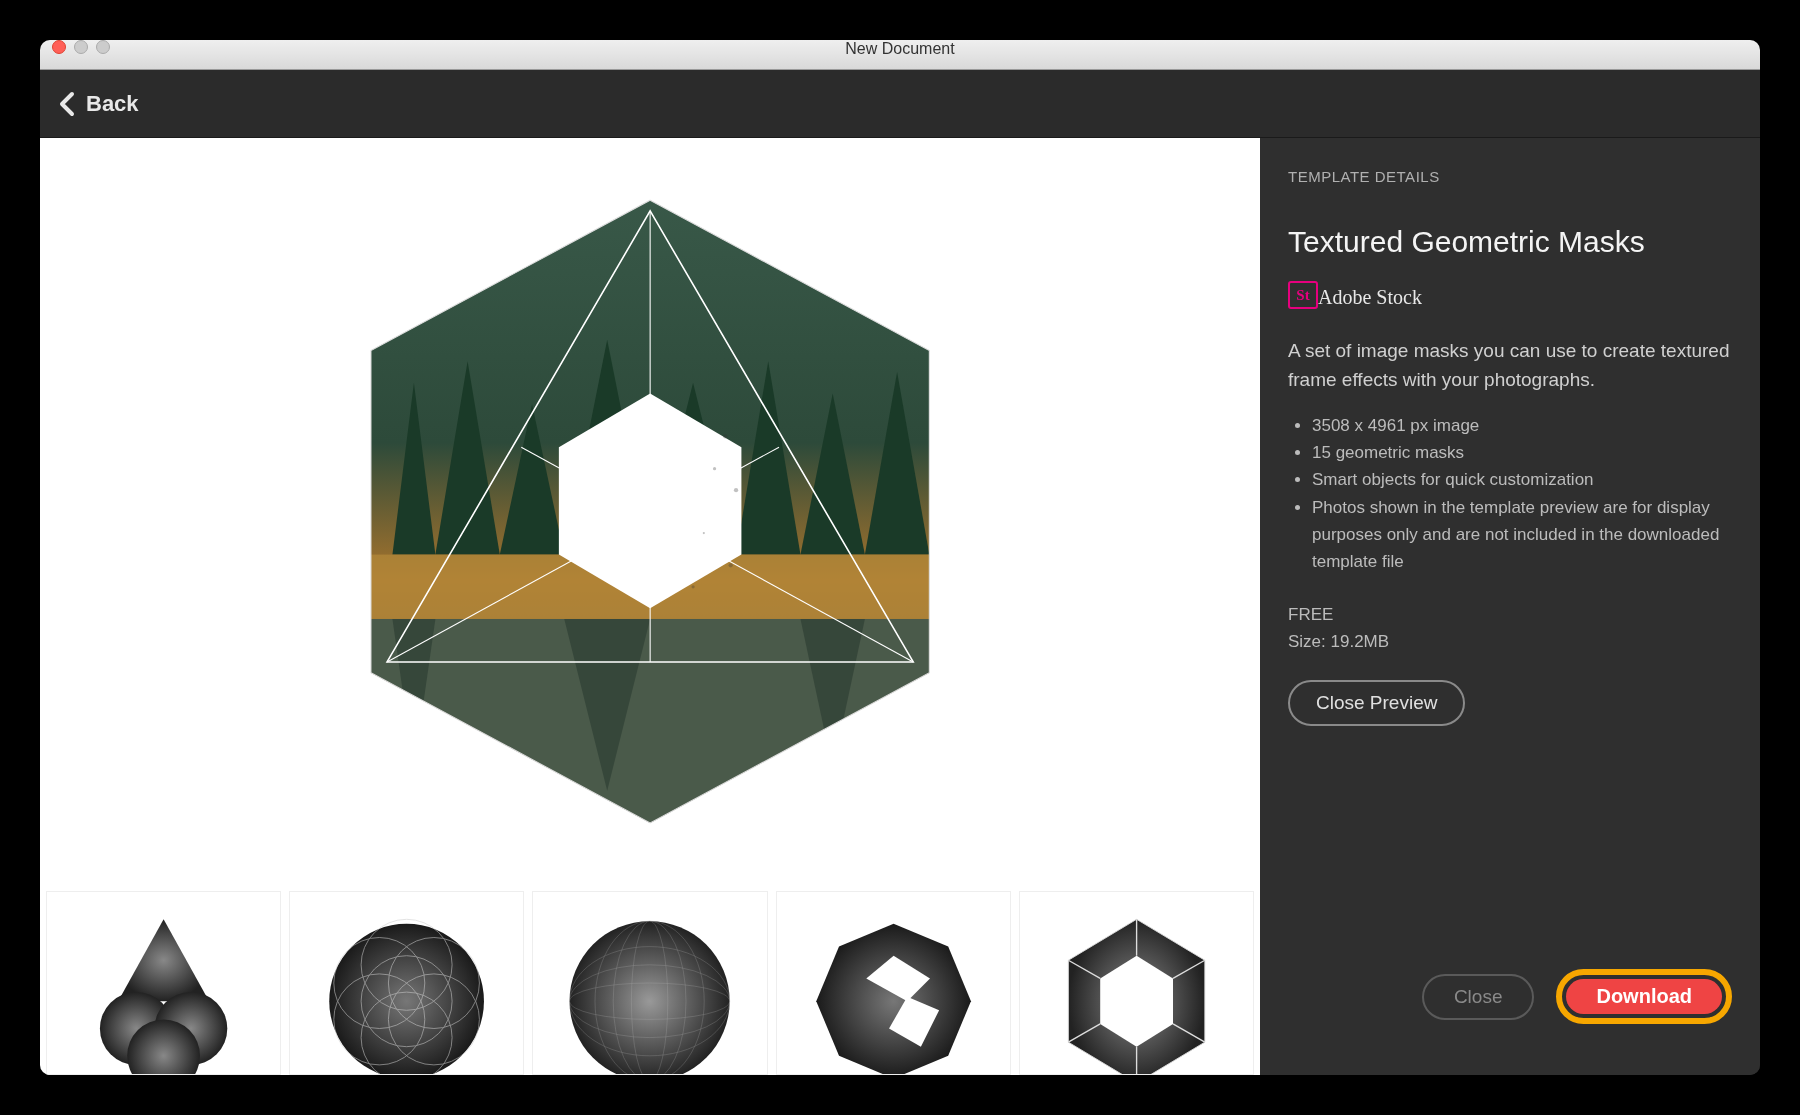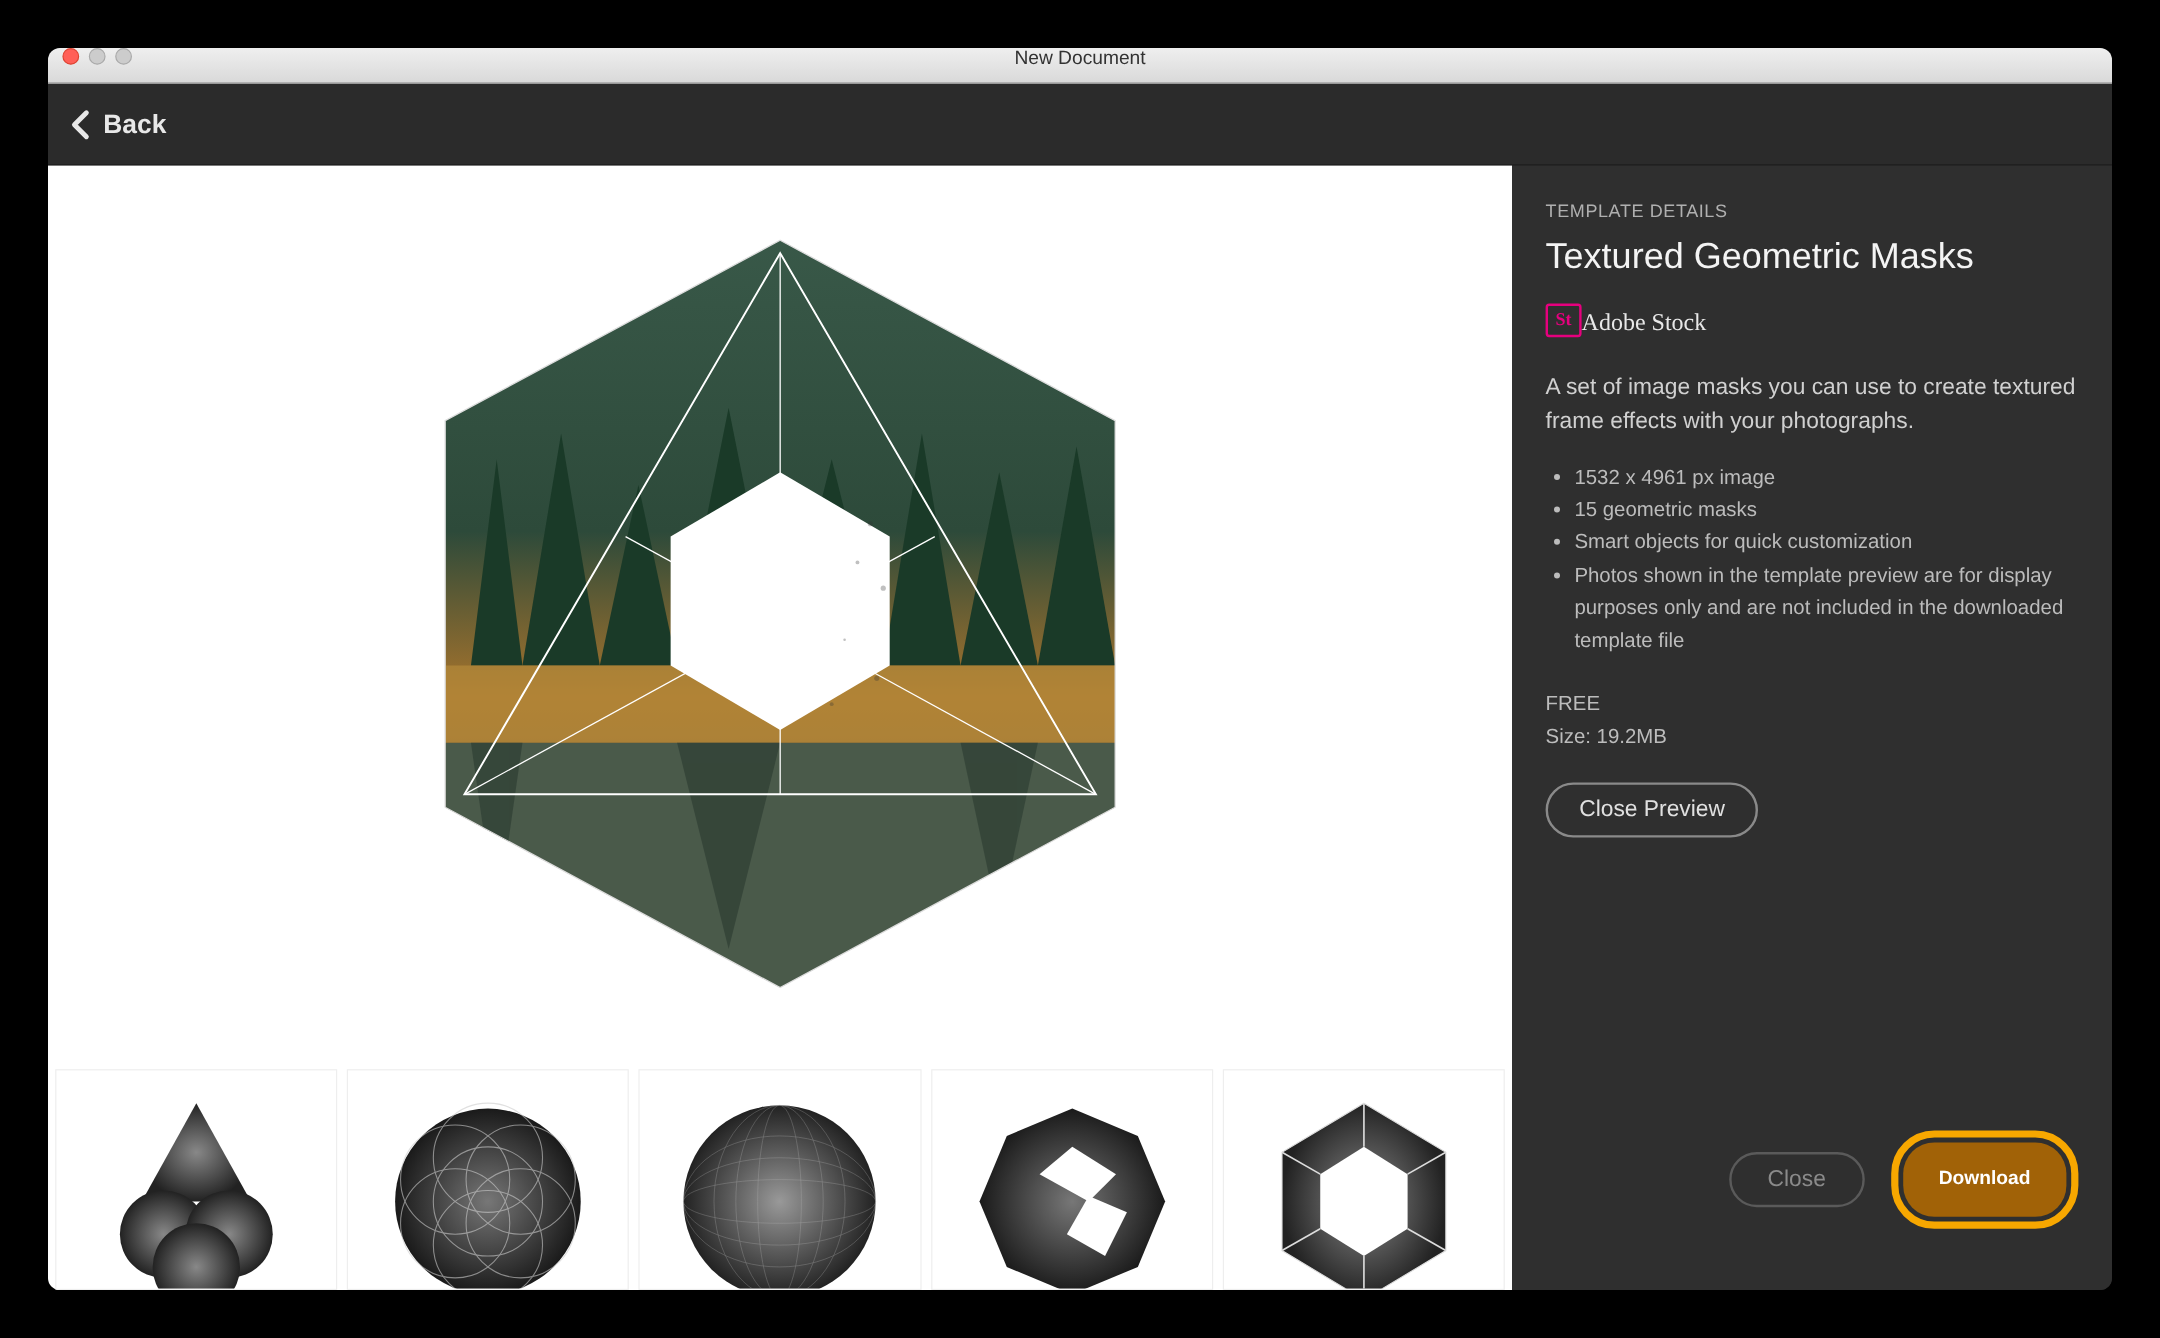--- a/index.html
+++ b/index.html
@@ -55,21 +55,21 @@
   .thumb {
     flex: 1; background: #fff; display: flex; align-items: flex-end; justify-content: center;
     overflow: hidden; cursor: pointer;
     border: 1px solid #eee;
   }
   .sidepanel {
     width: 500px; background: #2f2f2f; padding: 30px 28px 28px 28px;
     display: flex; flex-direction: column; position: relative;
   }
   .kicker { font-size: 15px; letter-spacing: 0.5px; color: #b0b0b0; margin-bottom: 12px; }
-  .h1 { font-size: 30px; color: #f4f4f4; font-weight: 400; margin-bottom: 22px; }
+  .h1 { font-size: 30px; color: #f4f4f4; font-weight: 400; margin-bottom: 22px; margin-top: 28px; }
   .source { display: flex; align-items: flex-end; margin-bottom: 28px; font-family: Liberation Serif, serif; }
   .st-badge {
     width: 30px; height: 28px; border: 2px solid #e6007e; color: #e6007e;
     display: flex; align-items: center; justify-content: center;
     font-size: 15px; font-weight: 600; border-radius: 3px;
   }
   .source-name { font-size: 20px; color: #e8e8e8; }
   .desc { font-size: 19px; line-height: 1.5; color: #d0d0d0; margin-bottom: 18px; }
   .bullets { list-style: disc; padding-left: 24px; color: #bcbcbc; font-size: 17px; line-height: 1.6; }
   .meta { margin-top: 26px; font-size: 17px; color: #bcbcbc; line-height: 1.6; }
@@ -81,22 +81,22 @@
     position: absolute; bottom: 51px; right: 28px; display: flex; align-items: center; gap: 22px;
   }
   .close-btn {
     padding: 10px 30px; border: 2px solid #5a5a5a; border-radius: 26px;
     background: transparent; color: #8a8a8a; font-size: 19px; cursor: pointer;
   }
   .dl-wrap {
     border: 6px solid #f7a700; border-radius: 36px; padding: 4px;
   }
   .download-btn {
-    padding: 22px 30px; border: none; border-radius: 26px;
-    background: #a16207; color: #fff; font-size: 16px; font-weight: 600; cursor: pointer;
+    padding: 6px 30px; border: none; border-radius: 26px;
+    background: #ef4444; color: #fff; font-size: 20px; font-weight: 600; cursor: pointer;
   }
 </style>
 </head>
 <body>
 
 <div class="window">
 
   <div class="titlebar">
     <div class="traffic">
       <div class="dot red"></div>
@@ -277,21 +277,21 @@
       <div class="h1">Textured Geometric Masks</div>
 
       <div class="source">
         <div class="st-badge">St</div>
         <div class="source-name">Adobe Stock</div>
       </div>
 
       <div class="desc">A set of image masks you can use to create textured frame effects with your photographs.</div>
 
       <ul class="bullets">
-        <li>1532 x 4961 px image</li>
+        <li>3508 x 4961 px image</li>
         <li>15 geometric masks</li>
         <li>Smart objects for quick customization</li>
         <li>Photos shown in the template preview are for display purposes only and are not included in the downloaded template file</li>
       </ul>
 
       <div class="meta">
         <div>FREE</div>
         <div>Size: 19.2MB</div>
       </div>
 

